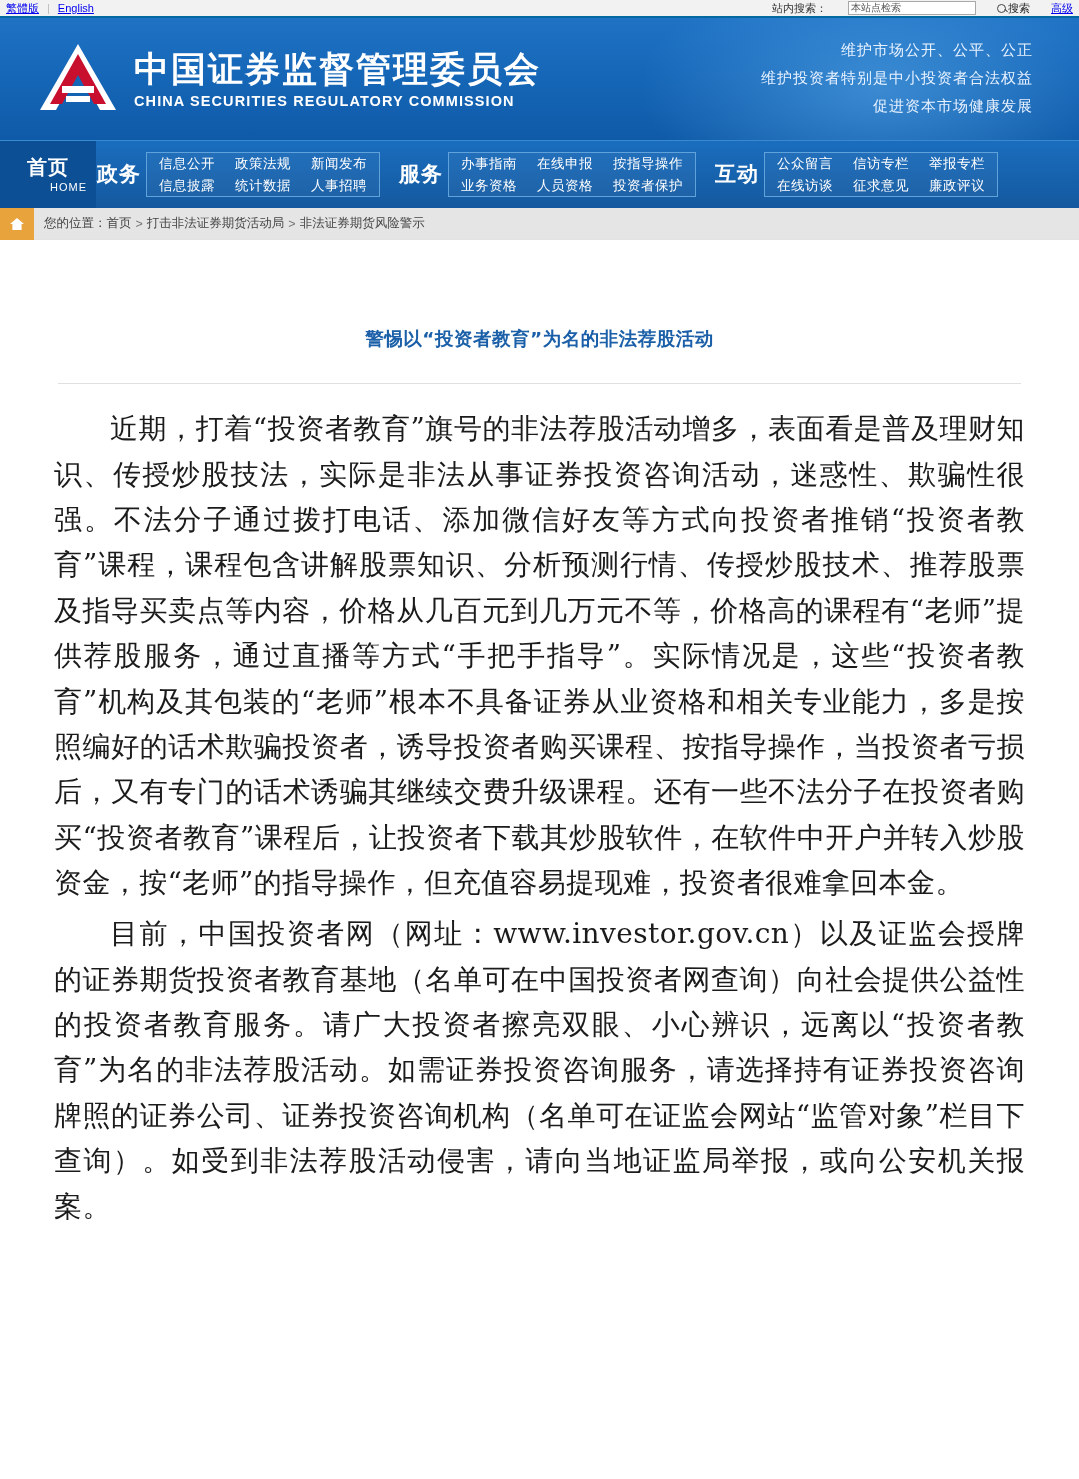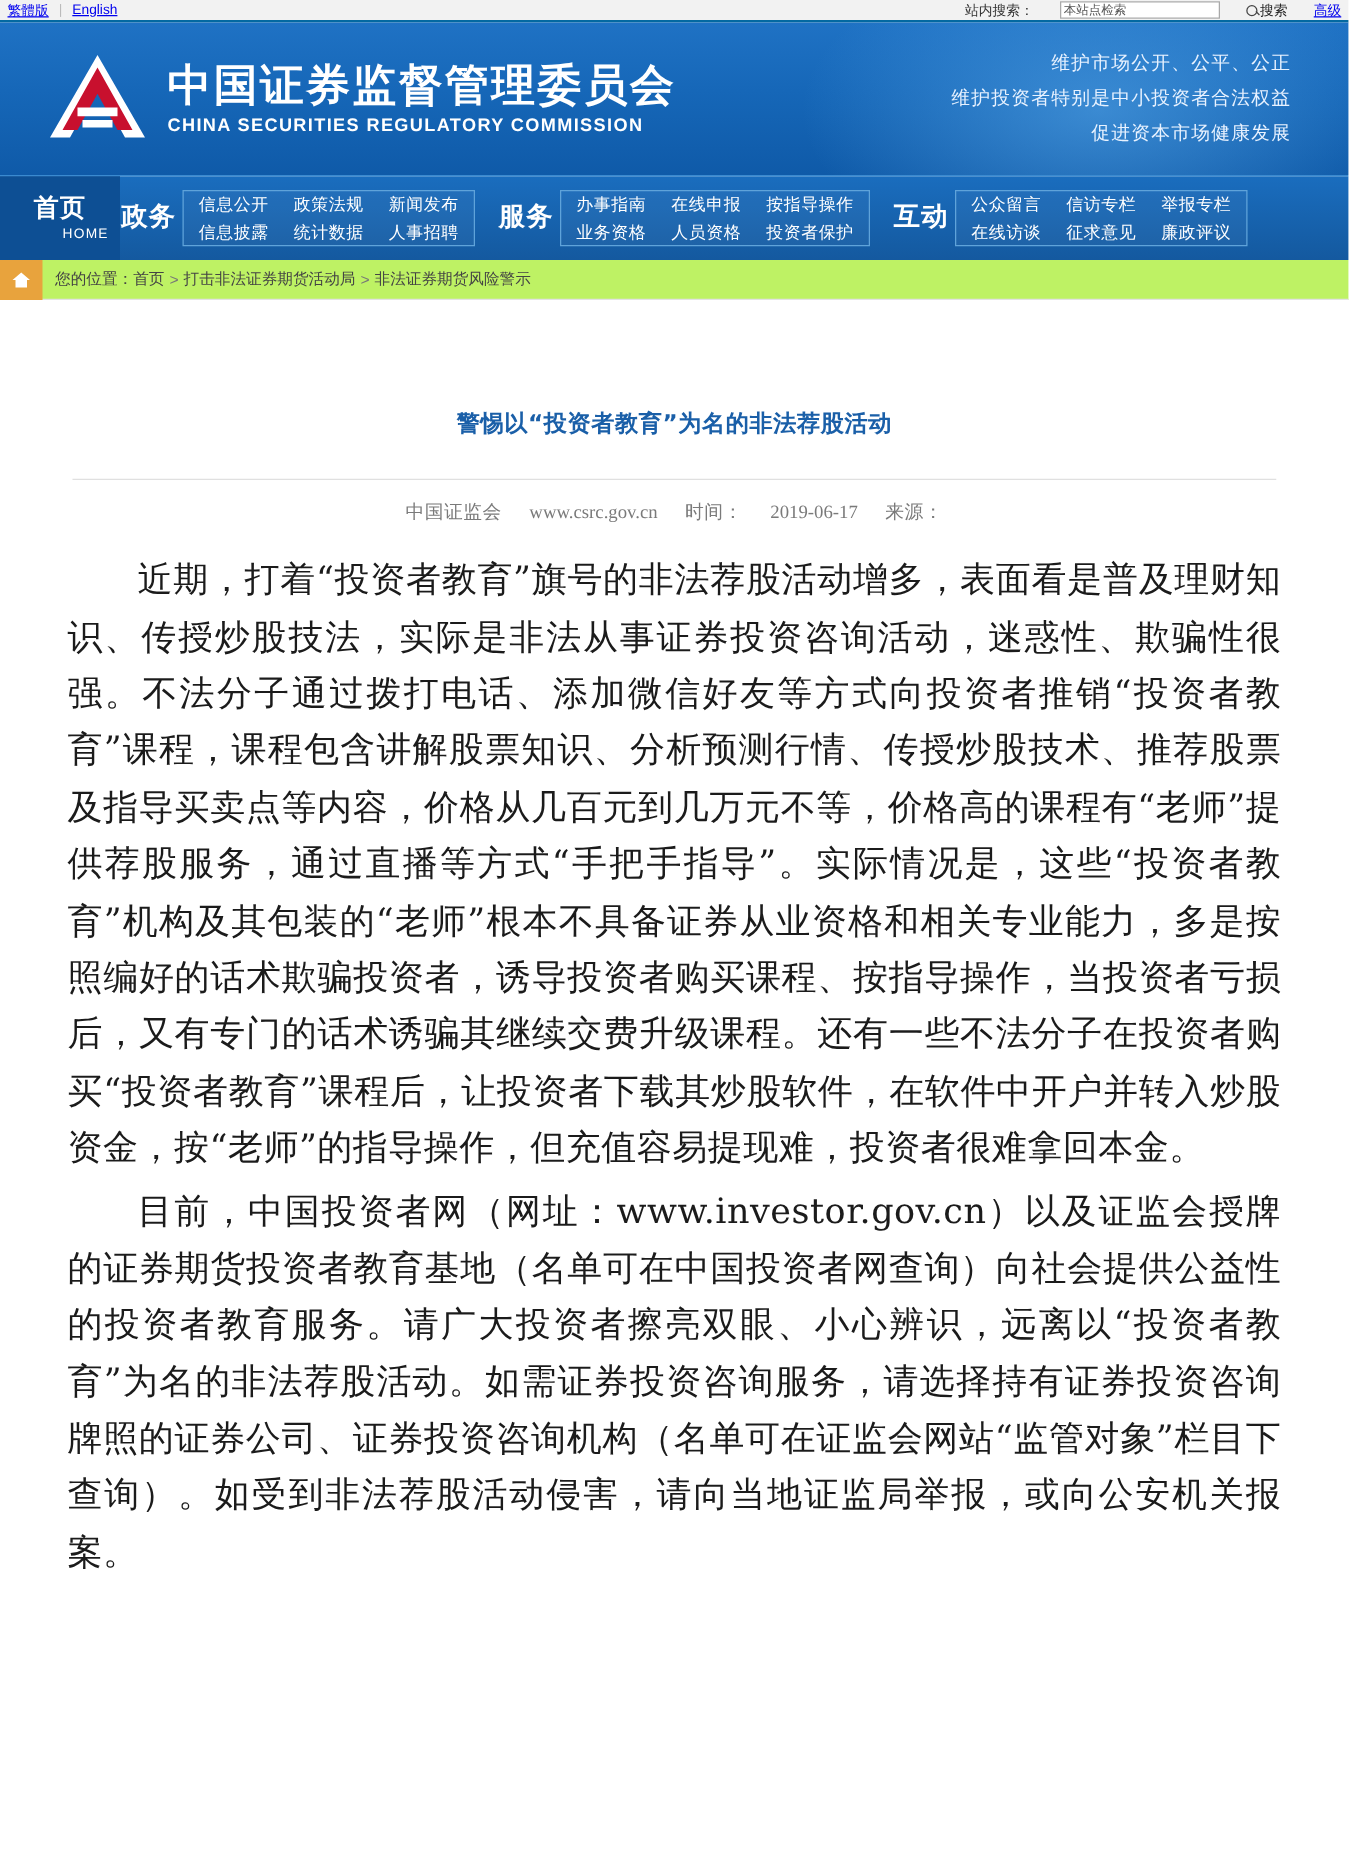--- a/index.html
+++ b/index.html
@@ -182,21 +182,21 @@
     font-size: 13.5px;
     text-decoration: none;
     white-space: nowrap;
     letter-spacing: .5px;
   }
   .nav-spacer { width: 18px; }
 
   
   .crumb-row {
     height: 32px;
-    background: #bef264;
+    background: #e5e5e5;
     border-bottom: 1px solid #e2e2e2;
     display: flex;
     align-items: center;
     font-size: 12.5px;
     color: #444;
   }
   .crumb-home-icon {
     width: 34px; height: 32px;
     background: #e8a33d;
     display: flex; align-items: center; justify-content: center;
@@ -355,27 +355,20 @@
     <a href="#">打击非法证券期货活动局</a>
     <span class="crumb-sep">&gt;</span>
     <a href="#">非法证券期货风险警示</a>
   </div>
 
   <div class="content">
     <h1 class="article-title">警惕以“投资者教育”为名的非法荐股活动</h1>
 
     <div class="meta-rule"></div>
 
-    <div class="meta">
-      <span class="site">中国证监会</span>
-      <span class="url">www.csrc.gov.cn</span>
-      <span class="lbl">时间：</span>
-      <span class="url">2019-06-17</span>
-      <span class="lbl">来源：</span>
-    </div>
 
     <div class="body-text">
       <p>近期，打着“投资者教育”旗号的非法荐股活动增多，表面看是普及理财知识、传授炒股技法，实际是非法从事证券投资咨询活动，迷惑性、欺骗性很强。不法分子通过拨打电话、添加微信好友等方式向投资者推销“投资者教育”课程，课程包含讲解股票知识、分析预测行情、传授炒股技术、推荐股票及指导买卖点等内容，价格从几百元到几万元不等，价格高的课程有“老师”提供荐股服务，通过直播等方式“手把手指导”。实际情况是，这些“投资者教育”机构及其包装的“老师”根本不具备证券从业资格和相关专业能力，多是按照编好的话术欺骗投资者，诱导投资者购买课程、按指导操作，当投资者亏损后，又有专门的话术诱骗其继续交费升级课程。还有一些不法分子在投资者购买“投资者教育”课程后，让投资者下载其炒股软件，在软件中开户并转入炒股资金，按“老师”的指导操作，但充值容易提现难，投资者很难拿回本金。</p>
       <p>目前，中国投资者网（网址：www.investor.gov.cn）以及证监会授牌的证券期货投资者教育基地（名单可在中国投资者网查询）向社会提供公益性的投资者教育服务。请广大投资者擦亮双眼、小心辨识，远离以“投资者教育”为名的非法荐股活动。如需证券投资咨询服务，请选择持有证券投资咨询牌照的证券公司、证券投资咨询机构（名单可在证监会网站“监管对象”栏目下查询）。如受到非法荐股活动侵害，请向当地证监局举报，或向公安机关报案。</p>
     </div>
   </div>
 
 </div>
 
 </body></html>

